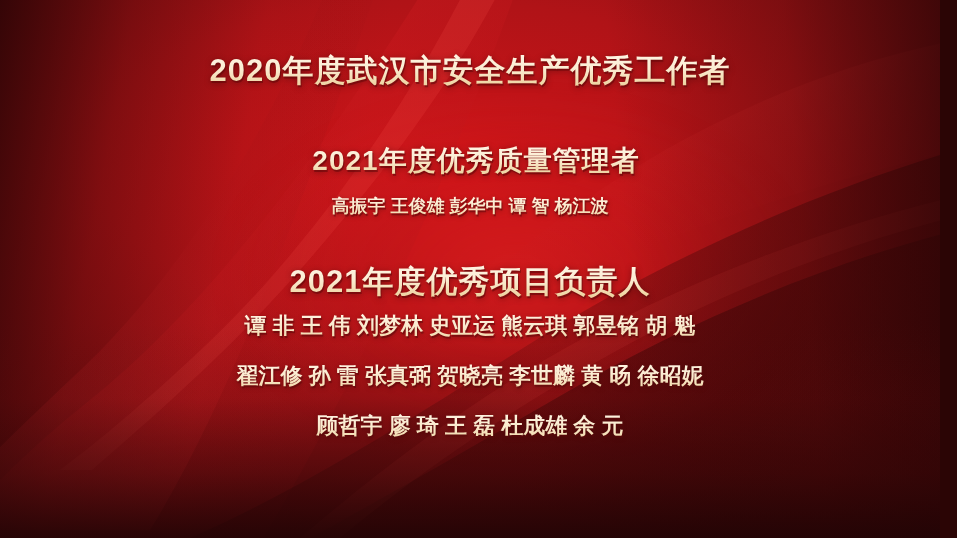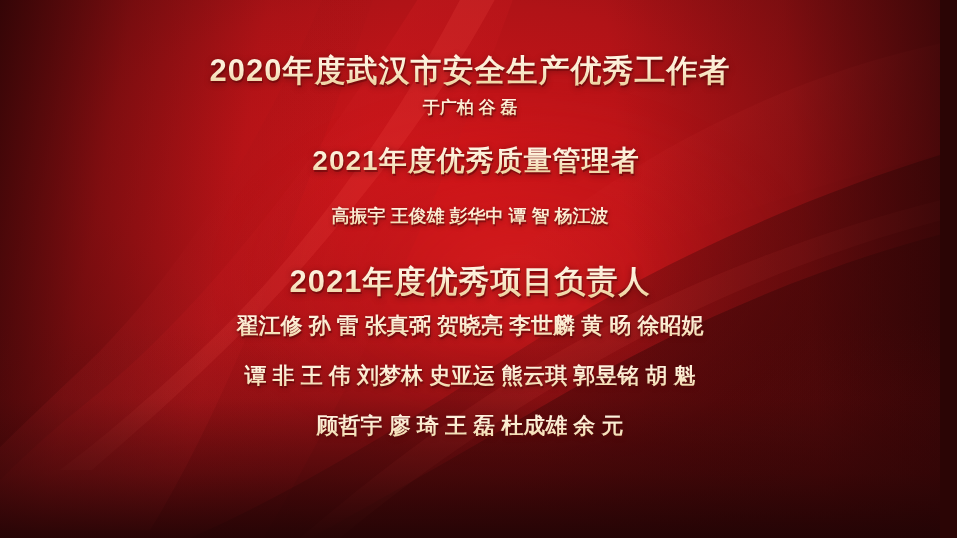--- a/index.html
+++ b/index.html
@@ -78,21 +78,21 @@
     filter:drop-shadow(1px 2px 0px rgba(92,8,9,0.50)) drop-shadow(0 1px 2px rgba(60,4,5,0.40));
     text-align:center;
   }
   .nr-small { font-size:17px; }
   .nr-mid   { font-size:18px; }
   .nr-big   { font-size:22px; }
 
   .sec1-title { position:absolute; left:0; right:0; top:50px; }
   .sec1-names { position:absolute; left:0; right:0; top:96px; }
   .sec2-title { position:absolute; left:12px; right:0; top:142px; }
-  .sec2-names { position:absolute; left:0; right:0; top:204px; }
+  .sec2-names { position:absolute; left:0; right:0; top:194px; }
   .sec3-title { position:absolute; left:0; right:0; top:261px; }
   .sec3-grid  { position:absolute; left:0; right:0; top:311px; }
 
   .name-line { margin-bottom:20px; }
   .name-line:last-child { margin-bottom:12px; }
 </style>
 </head>
 <body>
 
 <div id="slide">
@@ -144,34 +144,31 @@
 
   <div class="bg-vign-left"></div>
   <div class="bg-vign-right"></div>
   <div class="bg-vign-bottom"></div>
 
   <div id="content">
 
     <div class="sec1-title">
       <div class="heading h-large">2020年度武汉市安全生产优秀工作者</div>
     </div>
-    <div class="sec1-names">
-      <div class="namerow nr-small">于广柏    谷 磊</div>
-    </div>
 
     <div class="sec2-title">
       <div class="heading h-mid">2021年度优秀质量管理者</div>
     </div>
     <div class="sec2-names">
       <div class="namerow nr-mid">高振宇        王俊雄        彭华中      谭 智      杨江波</div>
     </div>
 
     <div class="sec3-title">
       <div class="heading h-large">2021年度优秀项目负责人</div>
     </div>
     <div class="sec3-grid">
+      <div class="namerow nr-big name-line">谭  非    王  伟    刘梦林     史亚运     熊云琪     郭昱铭     胡  魁</div>
       <div class="namerow nr-big name-line">翟江修    孙  雷    张真弼     贺晓亮     李世麟     黄  旸     徐昭妮</div>
-      <div class="namerow nr-big name-line">谭  非    王  伟    刘梦林     史亚运     熊云琪     郭昱铭     胡  魁</div>
       <div class="namerow nr-big name-line">顾哲宇    廖  琦    王  磊     杜成雄     余  元</div>
     </div>
 
   </div>
 </div>
 
 </body></html>

